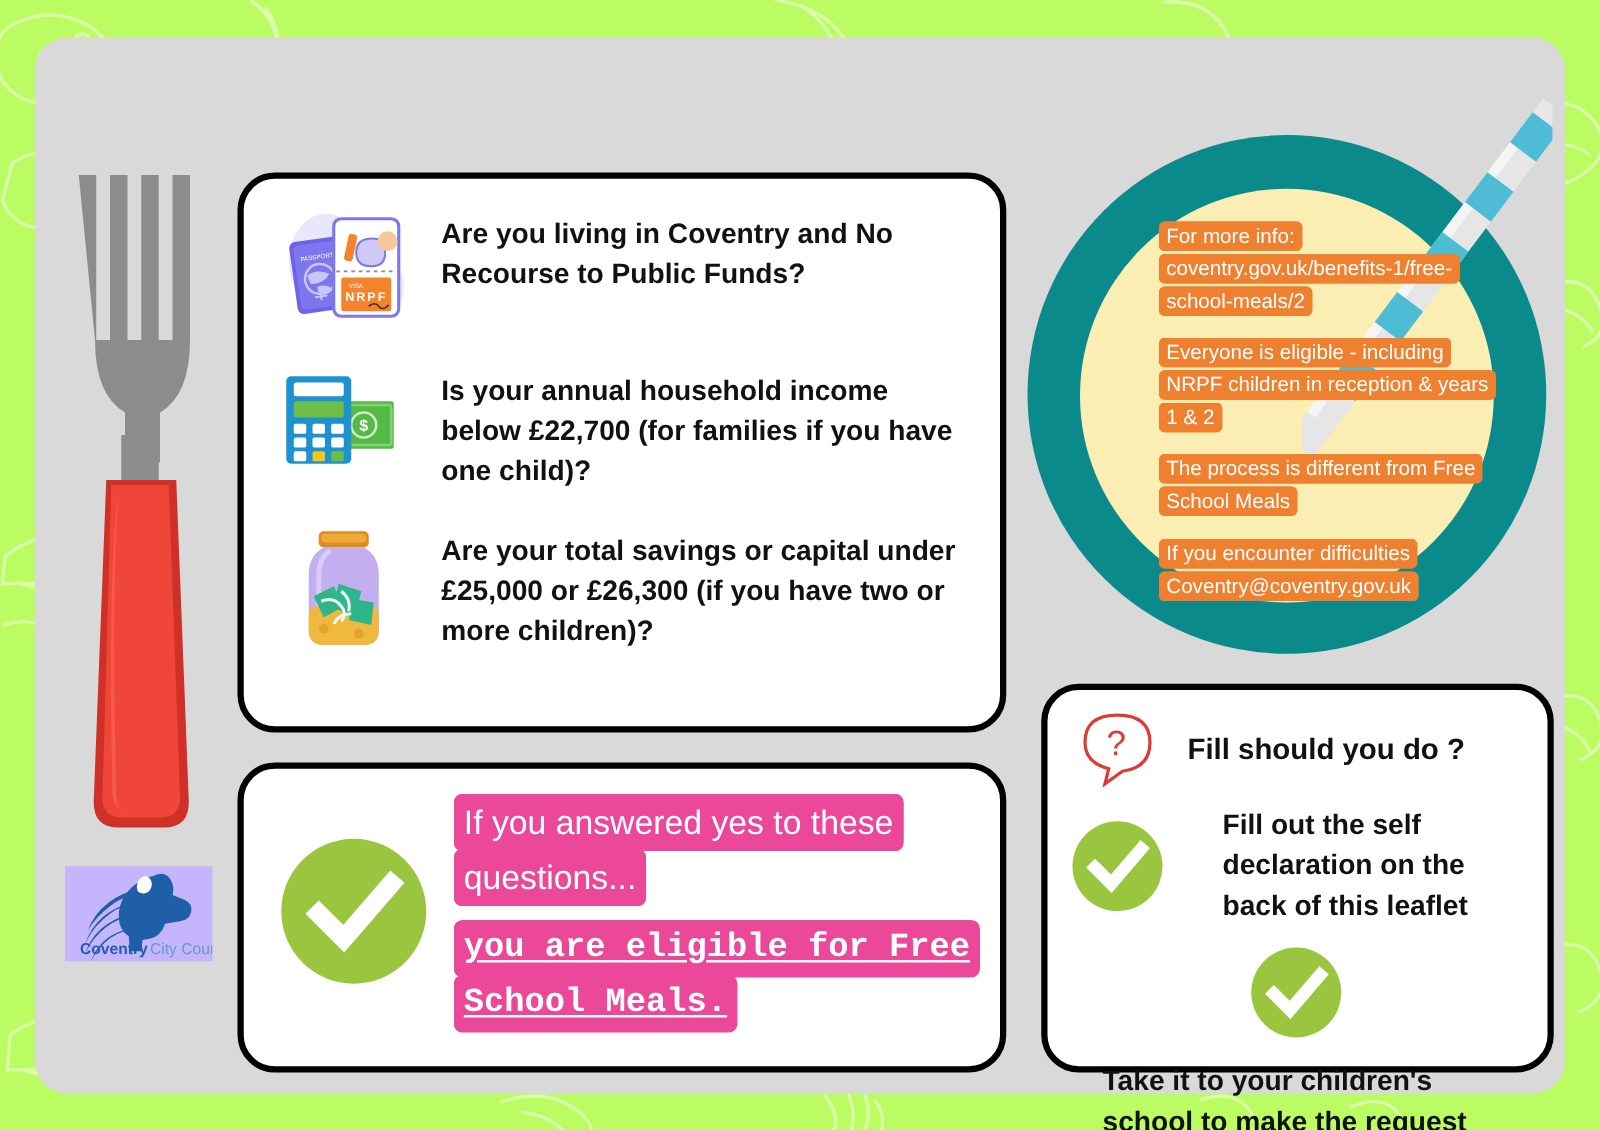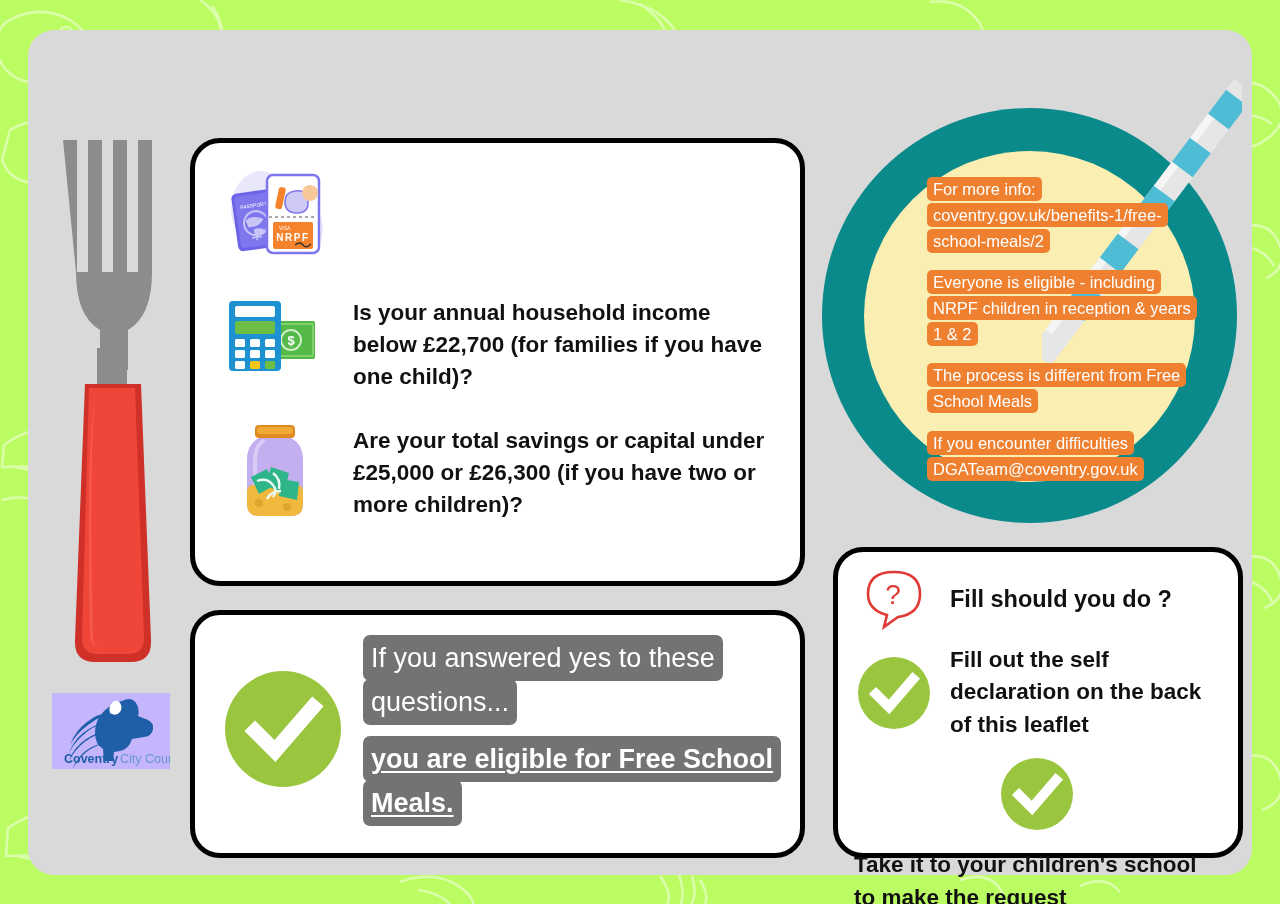--- a/index.html
+++ b/index.html
@@ -110,45 +110,46 @@
     border-radius: 5px;
     font-family: "Liberation Sans", sans-serif;
     margin-left: 28px;
   }
 
   
   .elig-inner { display: flex; align-items: center; gap: 18px; padding: 22px 20px 22px 26px; }
   .hl-group { flex: 1; }
   .hl {
     display: inline;
-    background: #737373;
+    background: #ec4899;
     color: #fff;
     font-size: 27px;
     line-height: 1.62;
     padding: 8px 8px;
     box-decoration-break: clone;
     -webkit-box-decoration-break: clone;
     border-radius: 7px;
     font-family: "Liberation Sans", sans-serif;
   }
   .hl-block2 { margin-top: 14px; }
-  .hl.bold { font-weight: 700; text-decoration: underline; text-underline-offset: 3px; }
+  .hl.bold { font-weight: 700; text-decoration: underline; text-underline-offset: 3px; font-family: Liberation Mono, monospace; }
 
   
   .todo-inner { padding: 16px 18px 10px 16px; }
   .todo-row { display: flex; align-items: center; gap: 16px; margin-bottom: 14px; }
   .todo-row:last-child { margin-bottom: 0; flex-direction: column; }
   .todo-ico { flex: 0 0 auto; width: 80px; display: flex; justify-content: center; }
   .todo-head {
     font-size: 23.5px; font-weight: 700; color: #111;
     font-family: "Liberation Sans", sans-serif;
   }
   .todo-text {
     font-size: 22.5px; font-weight: 700; line-height: 1.44; color: #111;
     font-family: "Liberation Sans", sans-serif;
+    margin-left: 28px;
   }
 </style>
 </head>
 <body>
 
 <svg class="doodles" width="1280" height="904" viewBox="0 0 1280 904">
   <g stroke="#ddffb0" stroke-width="2.5" fill="none" opacity="0.95">
     <path d="M6 22 q30 -18 60 -4 q28 14 22 40 q-6 26 -42 26 q-38 0 -48 -28 q-6 -20 8 -34z"></path>
     <ellipse cx="40" cy="44" rx="8" ry="4"></ellipse>
     <ellipse cx="66" cy="30" rx="5" ry="3"></ellipse>
@@ -236,20 +237,21 @@
         <rect x="54" y="20" width="7" height="22" rx="2.5" fill="#f5832b" transform="rotate(12 57 31)"></rect>
         <path d="M72 24 q12 -2 13 10 q1 12 -11 12 q-12 0 -12 -11 q0 -10 10 -11z" fill="#cfcaf5" stroke="#7d76ec" stroke-width="1.6"></path>
         <circle cx="87" cy="26" r="8" fill="#f8c89a"></circle>
         <line x1="46" y1="50" x2="94" y2="50" stroke="#8c8c8c" stroke-width="1.4" stroke-dasharray="3 3"></line>
         <rect x="50" y="55" width="40" height="27" rx="2" fill="#f5832b"></rect>
         <text x="56" y="63" font-family="Liberation Sans, sans-serif" font-size="5" fill="#ffffff">VISA</text>
         <text x="70" y="74" font-family="Liberation Sans, sans-serif" font-size="10" font-weight="bold" letter-spacing="1.6" fill="#ffffff" text-anchor="middle">NRPF</text>
         <path d="M72 78 q5 -4 8 0 q3 4 8 -1" stroke="#333" stroke-width="1.3" fill="none"></path>
       </svg>
     </div>
+    <div class="qtext">Are you living in Coventry and No Recourse to Public Funds?</div>
   </div>
 
   <div class="qrow" id="q2">
     <div class="ico">
       <svg width="104" height="84" viewBox="0 0 104 84">
         <rect x="60" y="28" width="50" height="38" rx="2" fill="#55b948" transform="translate(-18 0)"></rect>
         <rect x="46" y="31" width="44" height="32" rx="2" fill="none" stroke="#7fd26f" stroke-width="2"></rect>
         <circle cx="68" cy="47" r="10" fill="#55b948" stroke="#cdeec6" stroke-width="2"></circle>
         <text x="68" y="52" font-family="Liberation Sans, sans-serif" font-size="13" font-weight="bold" fill="#ffffff" text-anchor="middle">$</text>
         <rect x="6" y="8" width="52" height="70" rx="4" fill="#1e92d0"></rect>
@@ -318,21 +320,21 @@
         <rect x="84" y="214" width="8" height="30"></rect>
         <rect x="84" y="274" width="8" height="30"></rect>
       </g>
     </g>
   </svg>
 
   <div class="info-list">
     <div class="info-block"><span>For more info: coventry.gov.uk/benefits-1/free-school-meals/2</span></div>
     <div class="info-block"><span>Everyone is eligible - including NRPF children in reception &amp; years 1 &amp; 2</span></div>
     <div class="info-block"><span>The process is different from Free School Meals</span></div>
-    <div class="info-block"><span>If you encounter difficulties DGATeam@coventry.gov.uk</span></div>
+    <div class="info-block"><span>If you encounter difficulties Coventry@coventry.gov.uk</span></div>
   </div>
 </div>
 
 <div class="card" id="card-eligible">
   <div class="elig-inner">
     <div>
       <svg width="124" height="124" viewBox="0 0 124 124">
         <circle cx="62" cy="62" r="58" fill="#9ac63f"></circle>
         <path d="M34 64 L54 84 L92 40" stroke="#ffffff" stroke-width="15" fill="none" stroke-linecap="square" stroke-linejoin="miter"></path>
       </svg>

